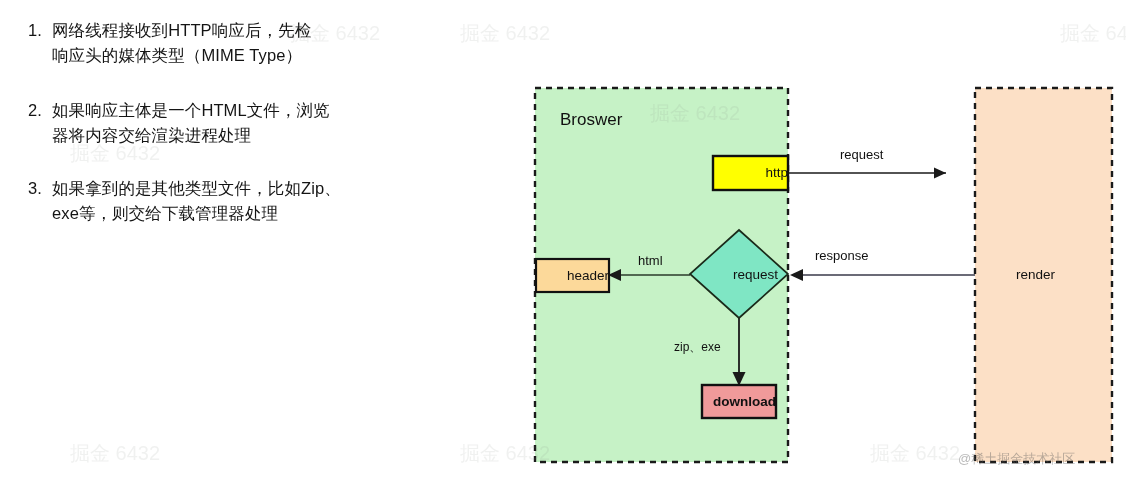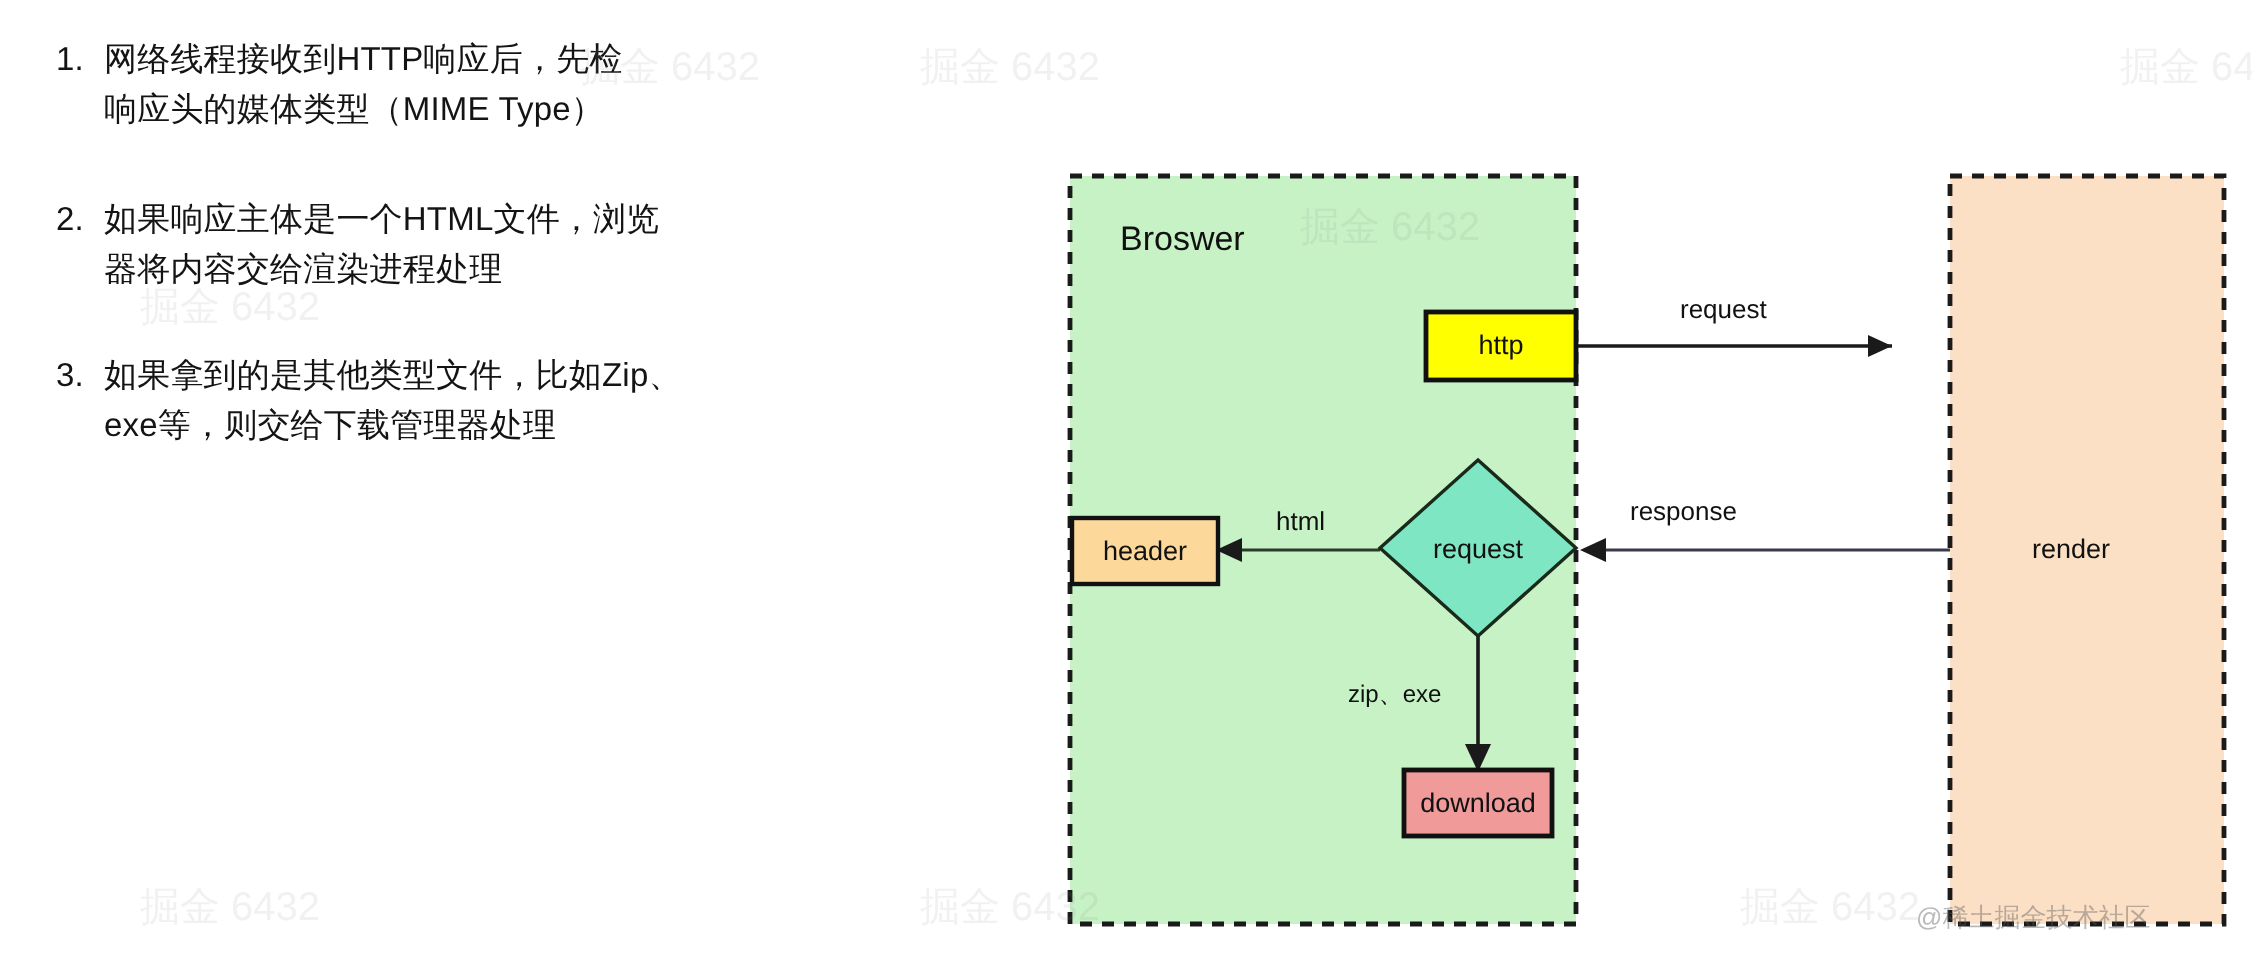--- a/index.html
+++ b/index.html
@@ -77,27 +77,27 @@
     left: 1016px;
     top: 267px;
     font-size: 13.5px;
   }
 
   
   .node-label {
     position: absolute;
     font-size: 13.5px;
     color: #111111;
-    text-align: center;
+    text-align: right;
     white-space: nowrap;
   }
   #label-http     { left: 713px; top: 165px; width: 75px; }
   #label-render   { left: 536px; top: 268px; width: 73px; }
   #label-header   { left: 700px; top: 267px; width: 78px; }
-  #label-download { left: 702px; top: 394px; width: 74px; }
+  #label-download { left: 702px; top: 394px; width: 74px; font-weight: bold; }
 
   
   #edge-request  { left: 840px; top: 147px; font-size: 13px; }
   #edge-response { left: 815px; top: 248px; font-size: 13px; }
   #edge-html     { left: 638px; top: 253px; font-size: 13px; text-align: center; }
   #edge-zipexe   { left: 674px; top: 339px; font-size: 12px; }
 
   
   .watermark {
     position: absolute;

